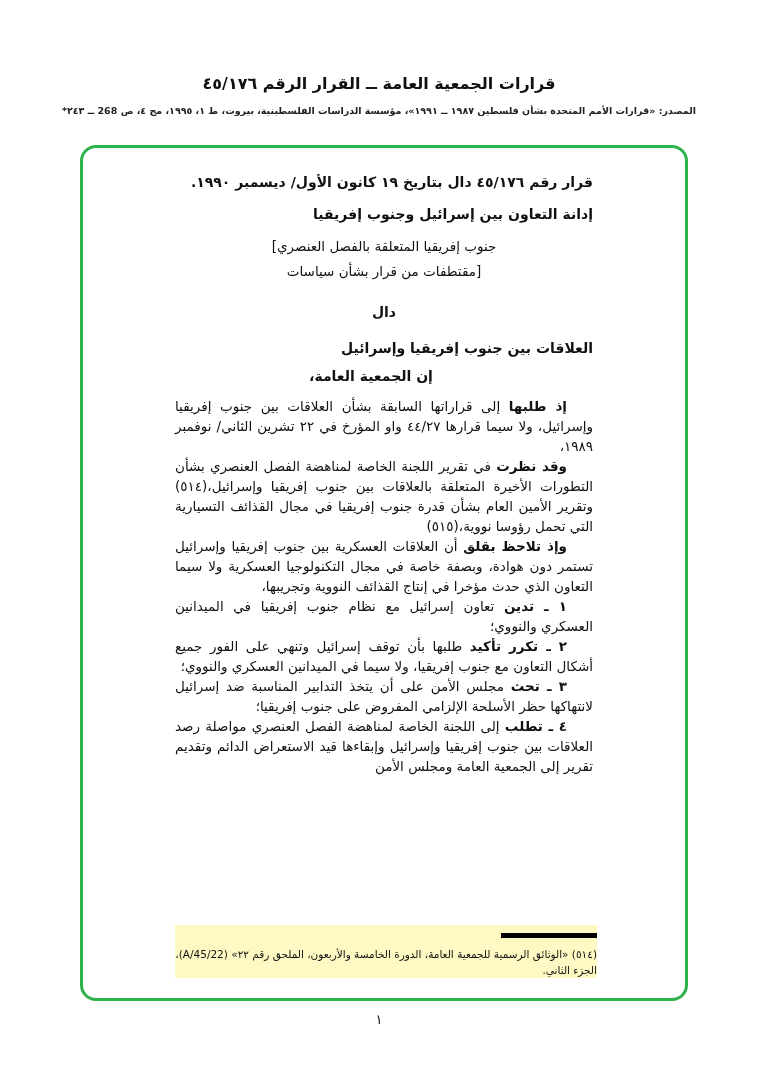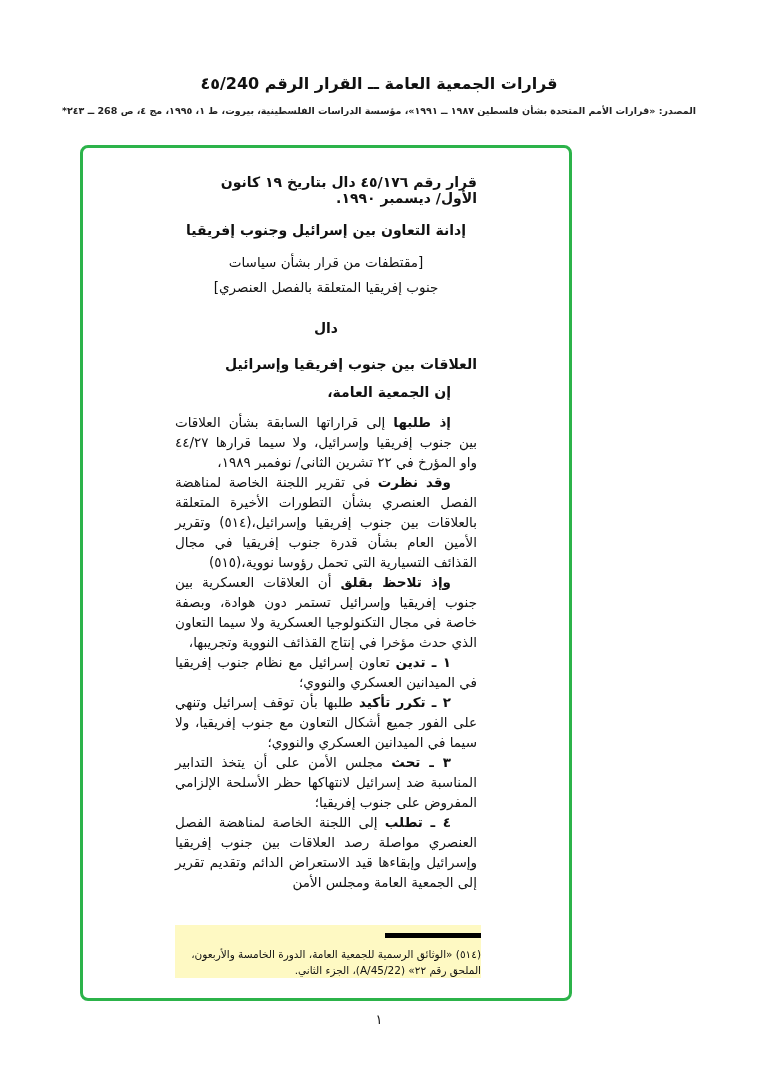--- a/index.html
+++ b/index.html
@@ -17,34 +17,34 @@
     font-size:16px; font-weight:bold; letter-spacing:0;
   }
   .source-line {
     position:absolute; top:105px; left:40px; right:40px;
     text-align:center; direction:rtl;
     font-size:9.5px; font-weight:bold; color:#222;
     white-space:nowrap; overflow:hidden;
   }
 
   .green-box {
-    position:absolute; left:80px; top:145px; width:492px; height:856px;
-    border:3px solid #2cb34a; border-radius:8px;
+    position:absolute; left:80px; top:145px; width:608px; height:856px;
+    border:3px solid #2cb34a; border-radius:16px;
     overflow:hidden; background:#ffffff;
   }
   .content {
     padding:26px 92px 0 92px;
     direction:rtl;
   }
   .res-title   { font-size:14px; font-weight:bold; margin-bottom:16px; text-align:right; }
-  .subject     { font-size:14px; font-weight:bold; text-align:center; margin-bottom:12px; }
+  .subject     { font-size:14px; font-weight:bold; text-align:right; margin-bottom:12px; }
   .bracket-note{ font-size:13.5px; text-align:center; line-height:25px; margin-bottom:20px; }
   .section-letter { font-size:14px; font-weight:bold; text-align:center; margin-bottom:20px; }
   .section-title  { font-size:14px; font-weight:bold; text-align:right; margin-bottom:12px; }
-  .salutation  { font-size:14px; font-weight:bold; text-indent:26px; margin-bottom:12px; }
+  .salutation  { font-size:14px; font-weight:bold; text-indent:26px; margin-bottom:12px;text-align:center; }
   .para {
     font-size:13.5px; line-height:20px;
     text-align:justify; text-indent:26px;
   }
   .para .lead { font-weight:bold; }
 
   .footnotes {
     position:absolute; bottom:20px; right:88px; left:92px;
     direction:rtl; background:#fef9c3; padding-top:8px;
   }
@@ -54,33 +54,33 @@
   .page-number {
     position:absolute; top:1012px; left:0; right:0;
     text-align:center; font-size:13px;
   }
 </style>
 </head>
 <body>
 
 <div class="page">
 
-  <div class="header-title">قرارات الجمعية العامة ــ القرار الرقم ٤٥/240</div>
+  <div class="header-title">قرارات الجمعية العامة ــ القرار الرقم ٤٥/١٧٦</div>
   <div class="source-line">المصدر: «قرارات الأمم المتحدة بشأن فلسطين ١٩٨٧ ــ ١٩٩١»، مؤسسة الدراسات الفلسطينية، بيروت، ط ١، ١٩٩٥، مج ٤، ص 268 ــ ٢٤٣*</div>
 
   <div class="green-box">
     <div class="content">
 
       <p class="res-title">قرار رقم ٤٥/١٧٦ دال بتاريخ ١٩ كانون الأول/ ديسمبر ١٩٩٠.</p>
 
       <p class="subject">إدانة التعاون بين إسرائيل وجنوب إفريقيا</p>
 
       <div class="bracket-note">
+        <div>جنوب إفريقيا المتعلقة بالفصل العنصري]</div>
         <div>[مقتطفات من قرار بشأن سياسات</div>
-        <div>جنوب إفريقيا المتعلقة بالفصل العنصري]</div>
       </div>
 
       <p class="section-letter">دال</p>
 
       <p class="section-title">العلاقات بين جنوب إفريقيا وإسرائيل</p>
 
       <p class="salutation">إن الجمعية العامة،</p>
 
       <p class="para"><span class="lead">إذ طلبها</span><span> إلى قراراتها السابقة بشأن العلاقات بين جنوب إفريقيا وإسرائيل، ولا سيما قرارها ٤٤/٢٧ واو المؤرخ في ٢٢ تشرين الثاني/ نوفمبر ١٩٨٩،</span></p>
 

